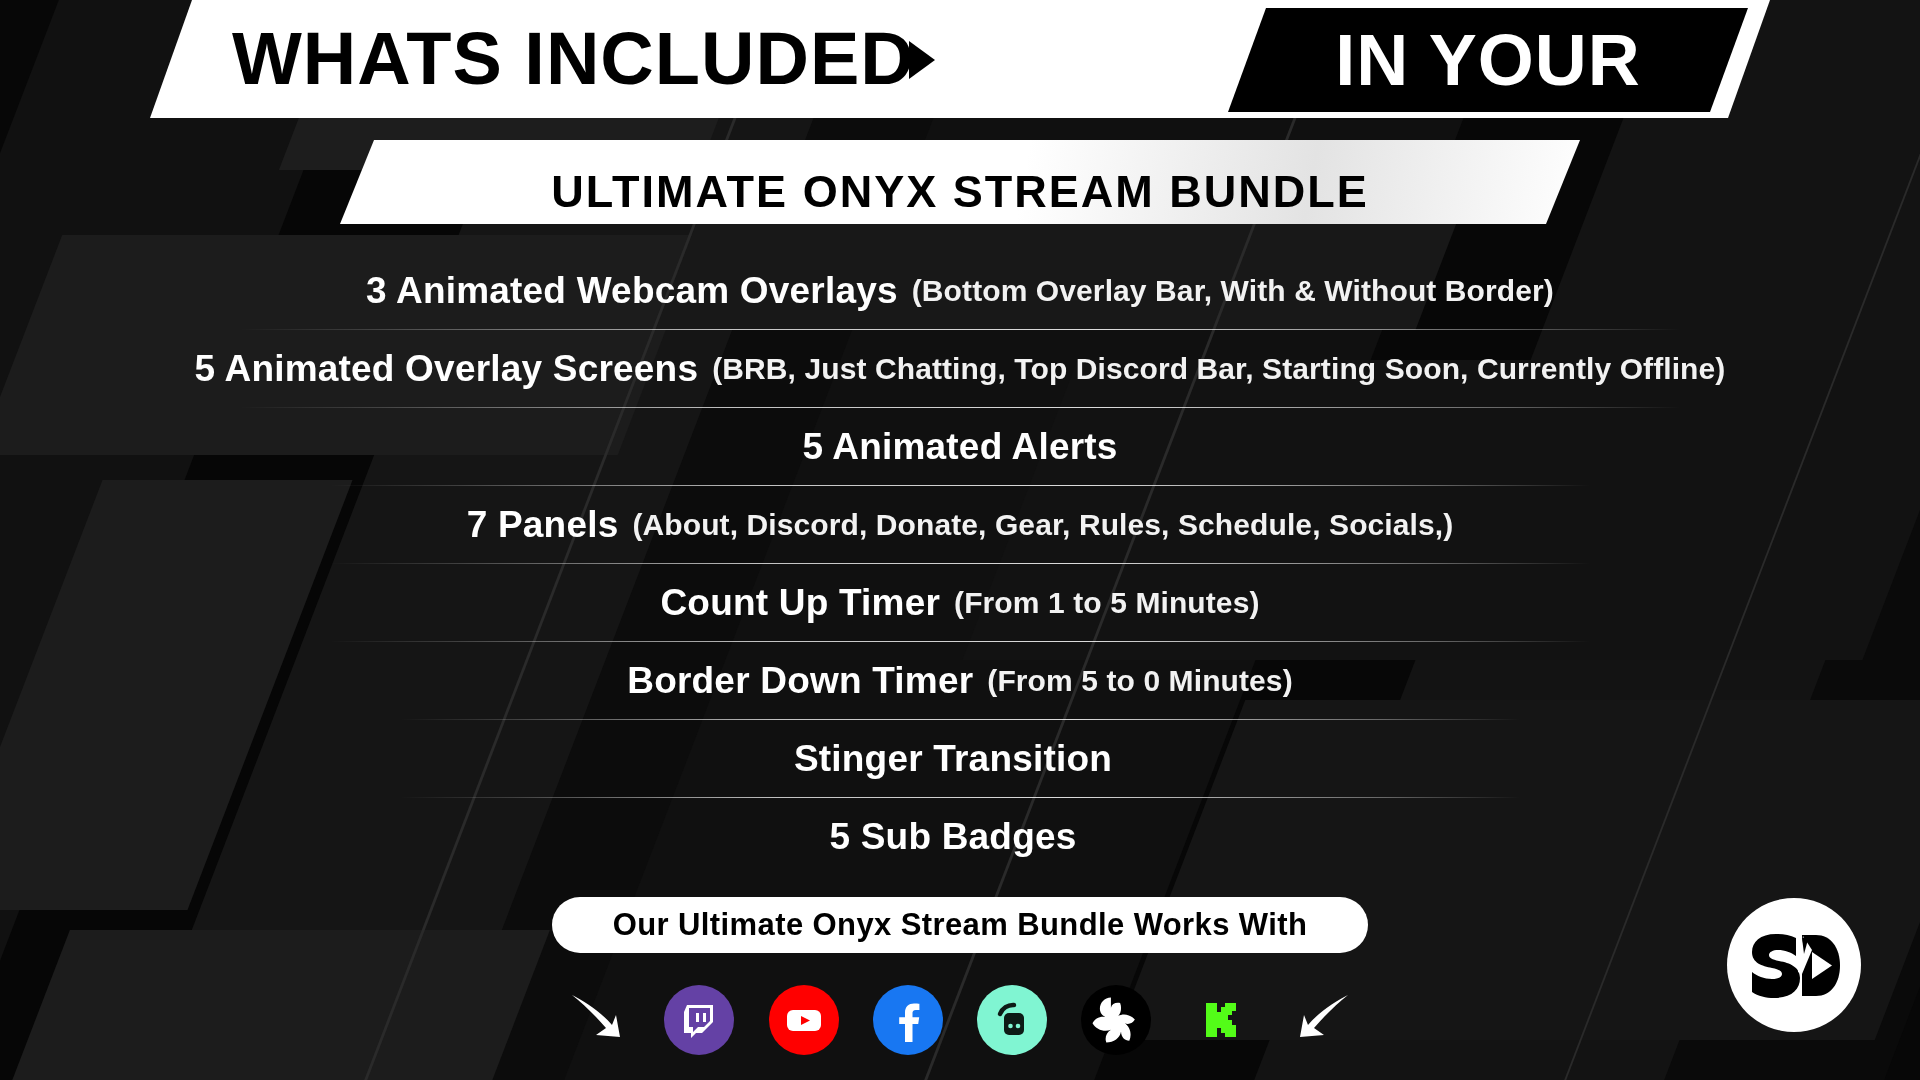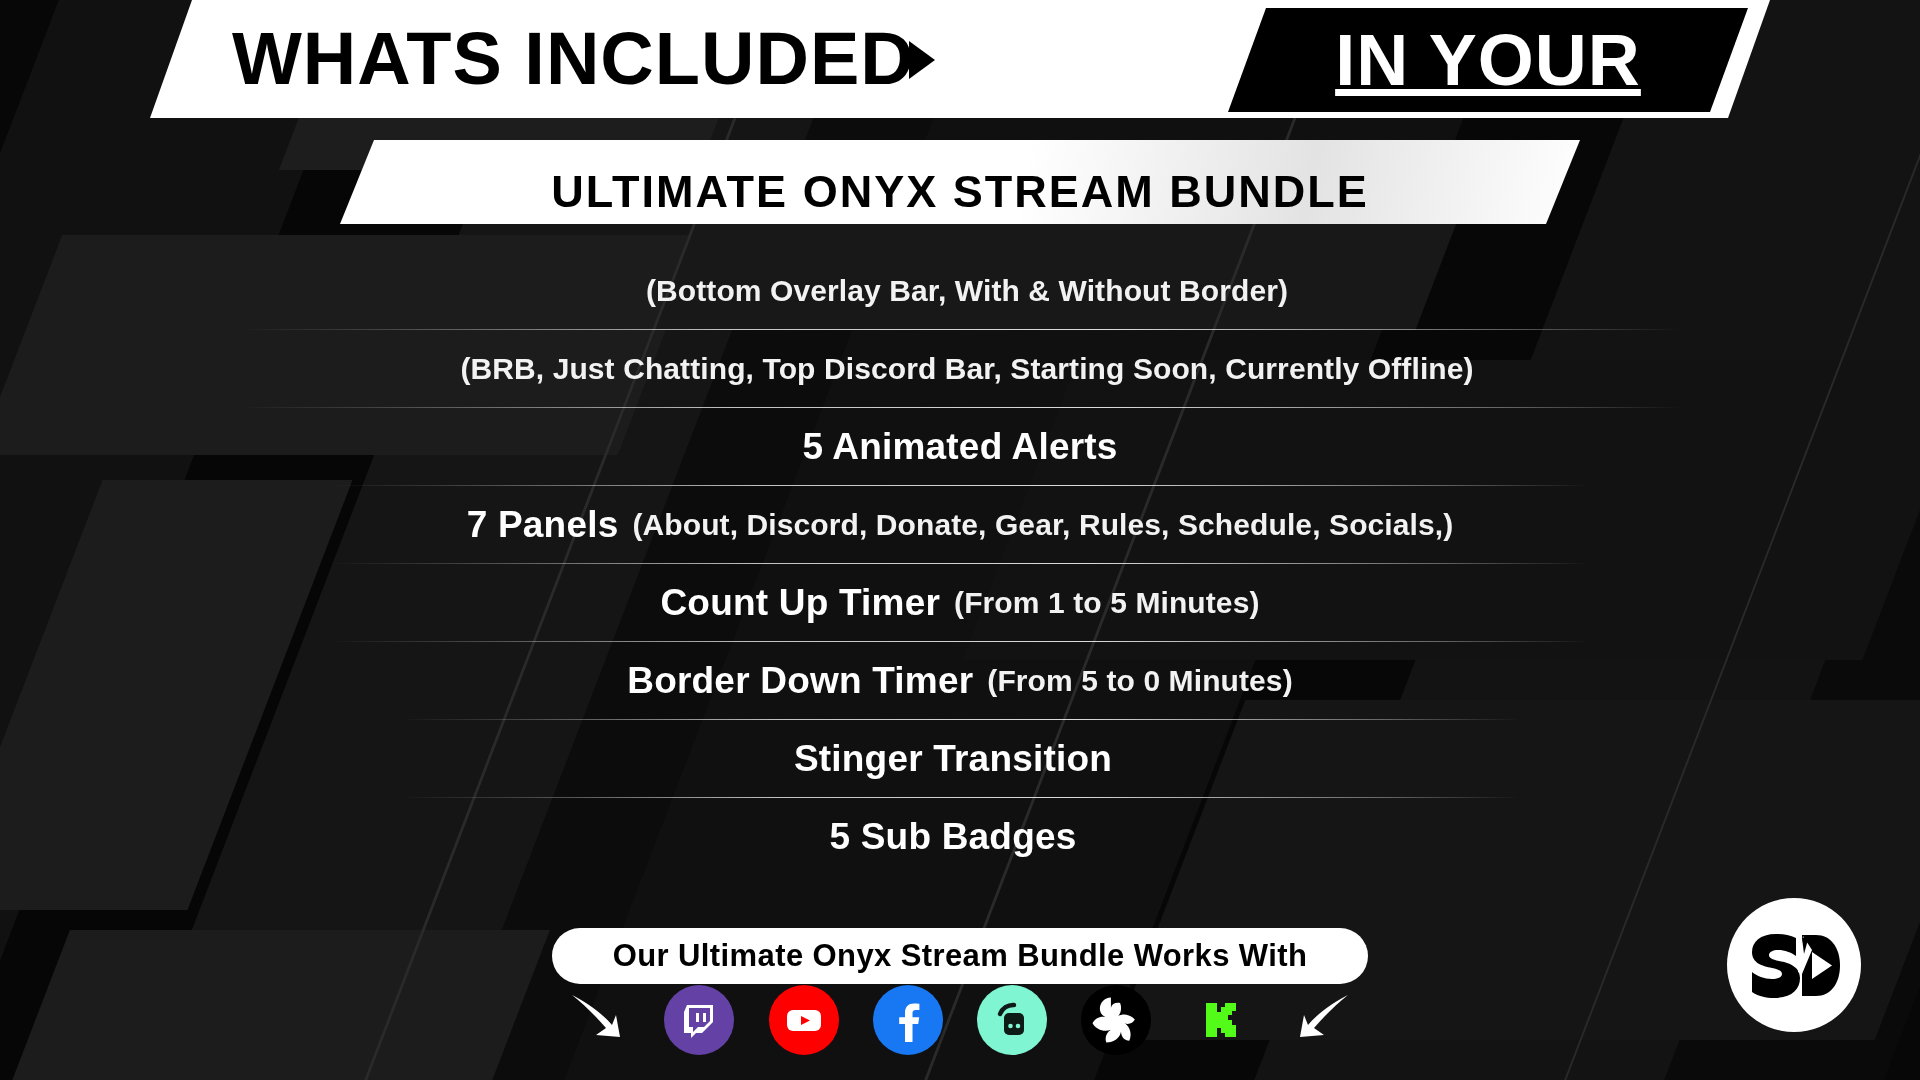--- a/index.html
+++ b/index.html
@@ -54,21 +54,21 @@
     position:relative;top:2px;
   }
   .hdr-black{
     position:absolute;left:1228px;top:8px;width:520px;height:104px;
     background:#000;
     clip-path:polygon(38px 0, 520px 0, 482px 104px, 0 104px);
   }
   .hdr-title2{
     position:absolute;left:1228px;top:8px;width:520px;height:104px;
     display:flex;align-items:center;justify-content:center;
-    color:#fff;font-weight:bold;font-size:72px;letter-spacing:1px;white-space:nowrap;text-decoration:underline;
+    color:#fff;font-weight:bold;font-size:72px;letter-spacing:1px;white-space:nowrap;
   }
 
   
   .sub-band{
     position:absolute;left:340px;top:140px;width:1240px;height:84px;
     background:linear-gradient(100deg,#ffffff 0%,#ffffff 55%,#e3e3e3 78%,#ffffff 100%);
     clip-path:polygon(34px 0, 1240px 0, 1206px 84px, 0 84px);
   }
   .sub-text{
     position:absolute;left:340px;top:140px;width:1240px;height:104px;
@@ -93,21 +93,21 @@
   .divider{
     position:relative;height:1px;
     background:linear-gradient(90deg,rgba(255,255,255,0) 0%,rgba(255,255,255,.18) 10%,rgba(255,255,255,.75) 34%,rgba(255,255,255,.85) 60%,rgba(255,255,255,.35) 88%,rgba(255,255,255,0) 100%);
     margin:0 330px;
   }
   .divider.d-wide{margin:0 240px;}
   .divider.d-narrow{margin:0 400px;}
 
   
   .pill{
-    position:absolute;left:552px;top:928px;width:816px;height:56px;
+    position:absolute;left:552px;top:897px;width:816px;height:56px;
     background:#fff;border-radius:28px;
     display:flex;align-items:center;justify-content:center;
   }
   .pill span{color:#000;font-weight:bold;font-size:31px;letter-spacing:.4px;white-space:nowrap;}
 
   
   .socials{
     position:absolute;left:560px;top:975px;width:800px;height:90px;
     display:flex;align-items:center;justify-content:space-between;
   }
@@ -157,25 +157,27 @@
     <div class="hdr-black"></div>
     <div class="hdr-title2">IN YOUR</div>
   </div>
 
   <div class="sub-band"></div>
   <div class="sub-text">ULTIMATE ONYX STREAM BUNDLE</div>
 
   <div class="list">
 
     <div class="row">
+      <span class="main">3 Animated Webcam Overlays</span>
       <span class="paren">(Bottom Overlay Bar, With &amp; Without Border)</span>
     </div>
     <div class="divider d-wide"></div>
 
     <div class="row">
+      <span class="main">5 Animated Overlay Screens</span>
       <span class="paren">(BRB, Just Chatting, Top Discord Bar, Starting Soon, Currently Offline)</span>
     </div>
     <div class="divider d-wide"></div>
 
     <div class="row">
       <span class="main">5 Animated Alerts</span>
     </div>
     <div class="divider"></div>
 
     <div class="row">

